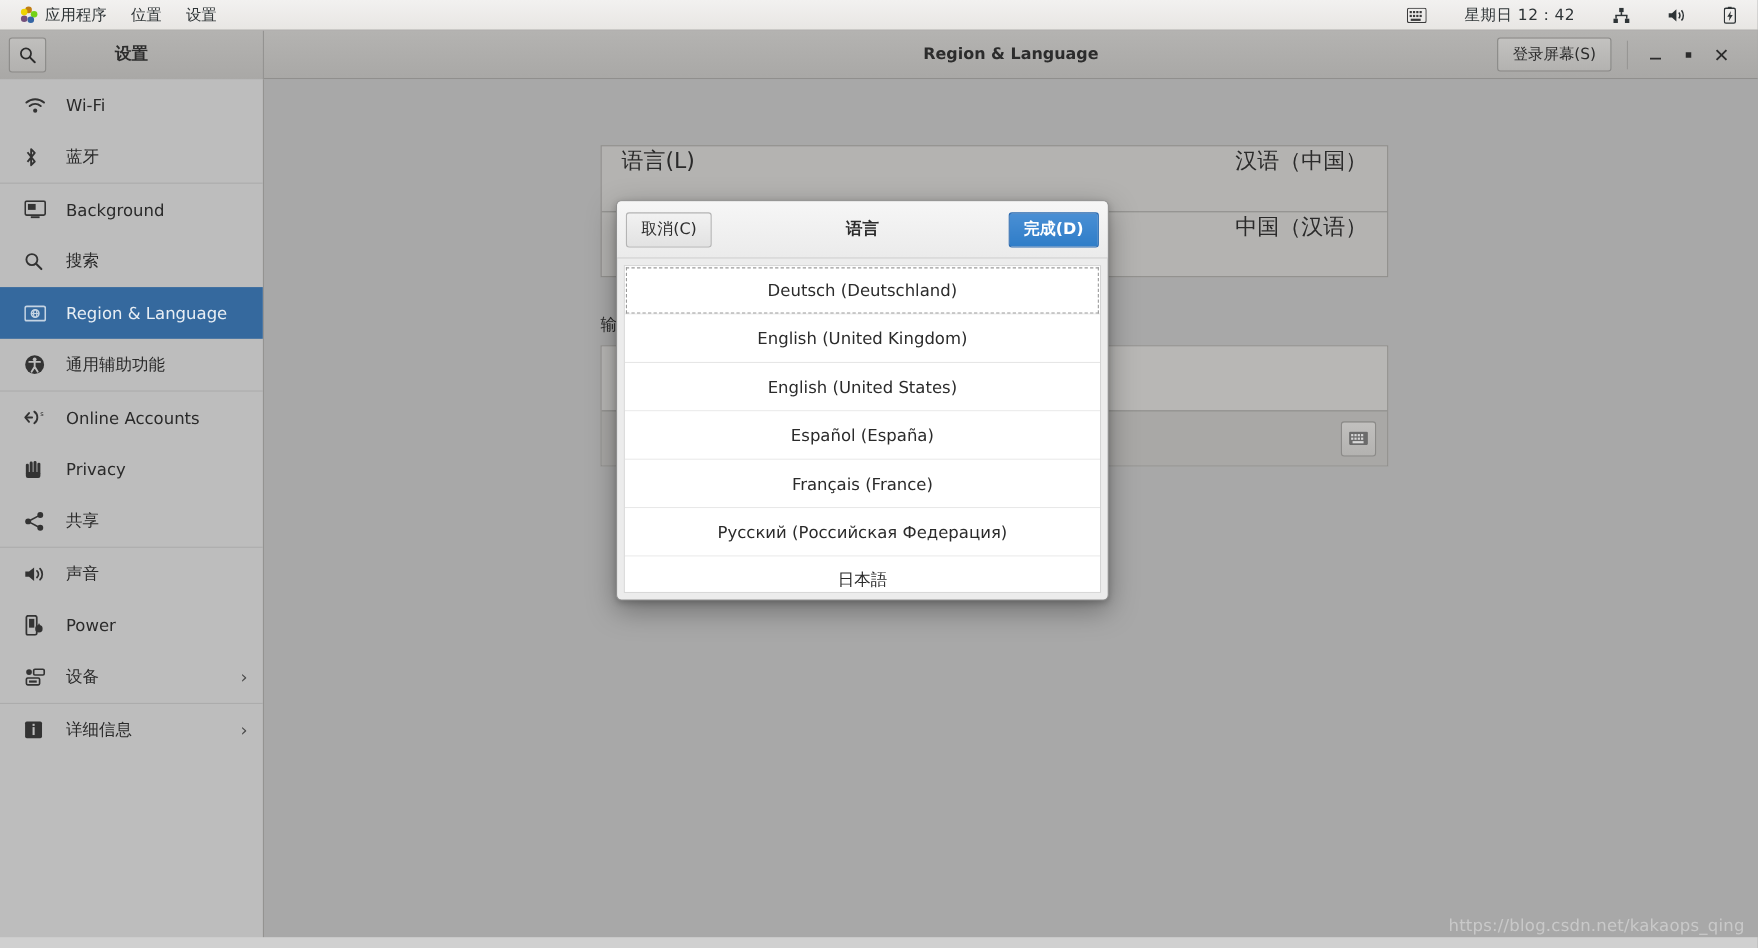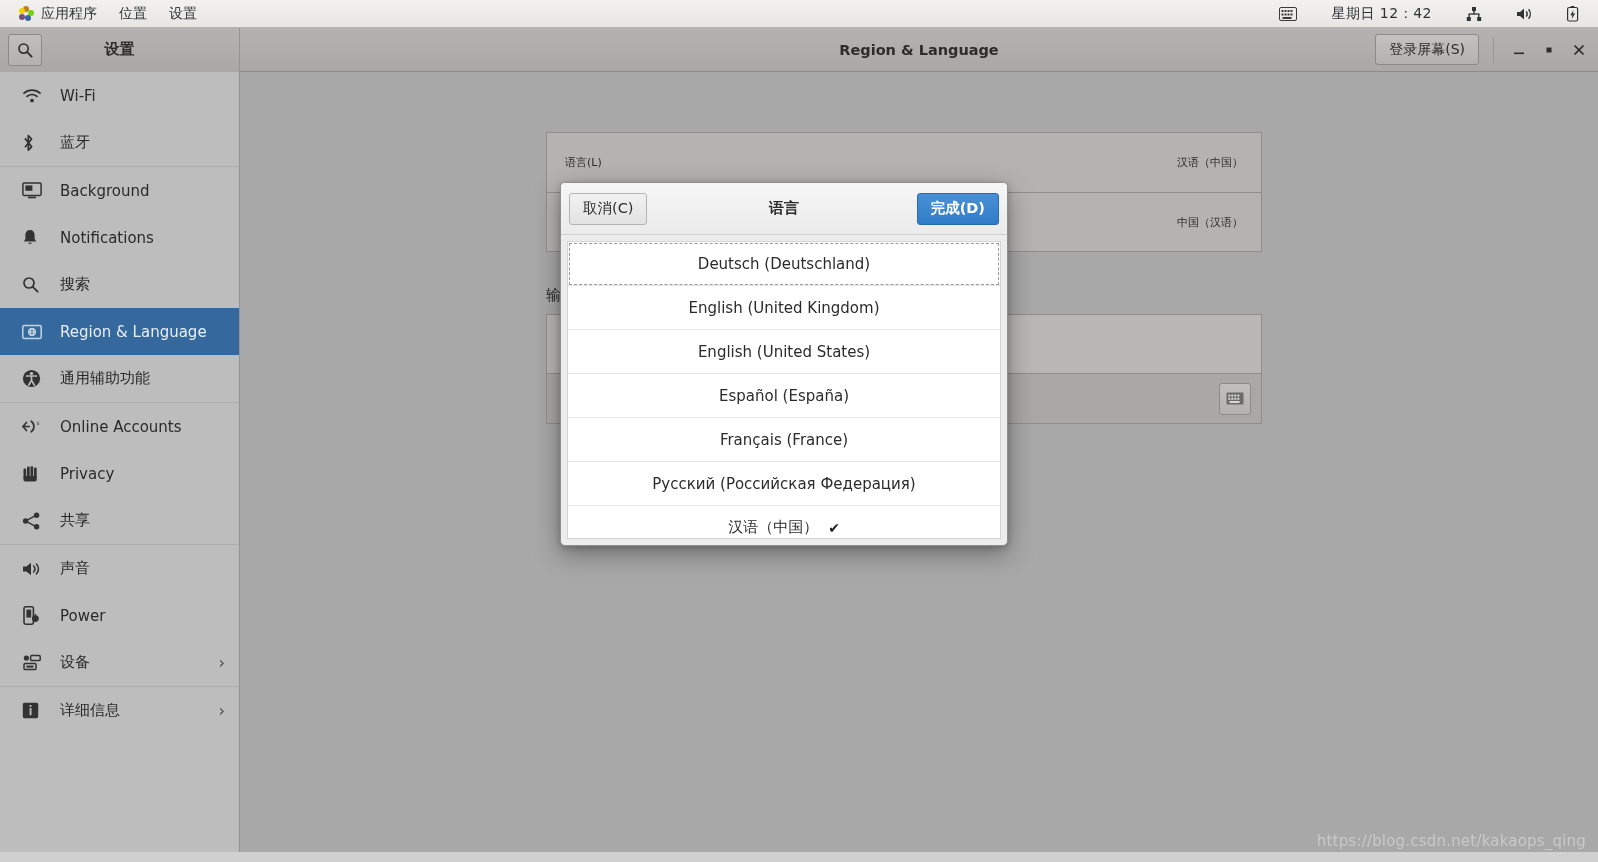--- a/index.html
+++ b/index.html
@@ -59,21 +59,21 @@
     position: absolute; left: 0; right: 0; text-align: center;
     font-size: 15px; font-weight: bold; color: #2c2c2c; pointer-events: none;
   }
   .title-main {
     flex: 1; display: flex; align-items: center; justify-content: center;
     position: relative; height: 44px;
   }
   .win-title { font-size: 14.5px; font-weight: bold; color: #2c2c2c; }
   .title-actions {
     position: absolute; right: 0; top: 0; height: 44px;
-    display: flex; align-items: center; padding-right: 4px;
+    display: flex; align-items: center; padding-right: 18px;
   }
   .login-btn {
     height: 31px; padding: 0 13px; border: 1px solid #8b8a88; border-radius: 3px;
     background: linear-gradient(to bottom, #c3c2c0 0%, #b3b2b0 100%);
     font-size: 14px; color: #2c2c2c; cursor: pointer; white-space: nowrap;
     font-family: "DejaVu Sans", "Liberation Sans", sans-serif;
   }
   .wc-sep { width: 1px; height: 26px; background: #979694; margin: 0 10px 0 14px; }
   .wc { width: 30px; height: 30px; display: flex; align-items: center; justify-content: center;
         cursor: pointer; color: #2c2c2c; font-size: 15px; }
@@ -100,22 +100,22 @@
   
   .content {
     position: absolute; left: 240px; top: 44px; right: 0; height: 790px;
     background: #a8a8a8; overflow: hidden;
   }
   .panel {
     position: absolute; left: 306px; top: 60px; width: 716px;
     border: 1px solid #8f8e8c; background: #b4b3b1;
   }
   .panel-row {
-    height: 59px; display: flex; align-items: center; justify-content: space-between;
-    padding: 0 18px; font-size: 11px; color: #2a2a2a;
+    height: 59px; display: flex; align-items: flex-start; justify-content: space-between;
+    padding: 0 18px; font-size: 20px; color: #2a2a2a;
   }
   .panel-row + .panel-row { border-top: 1px solid #8f8e8c; }
 
   .section-label {
     position: absolute; left: 306px; top: 214px; font-size: 15px; color: #2a2a2a;
   }
   .panel2 {
     position: absolute; left: 306px; top: 242px; width: 716px;
     border: 1px solid #8f8e8c; background: #b4b3b1;
   }
@@ -331,29 +331,20 @@
           <div class="side-sep"></div>
           <div class="side-item">
             <span class="side-icon">
               <svg width="20" height="17" viewBox="0 0 20 17">
                 <rect x="0.9" y="0.9" width="18.2" height="12.6" rx="1.4" fill="none" stroke="currentColor" stroke-width="1.5"></rect>
                 <rect x="3.4" y="3.4" width="7" height="5.4" fill="currentColor"></rect>
                 <rect x="6" y="14.6" width="8" height="1.7" fill="currentColor"></rect>
               </svg>
             </span>
             <span class="side-label">Background</span>
-          </div>
-          <div class="side-item">
-            <span class="side-icon">
-              <svg width="16" height="18" viewBox="0 0 16 18">
-                <path d="M8 1 C5 1 3.4 3 3.4 6 v4 L1.8 12.4 h12.4 L12.6 10 V6 C12.6 3 11 1 8 1 Z" fill="currentColor"></path>
-                <path d="M6.1 13.7 a2 2 0 0 0 3.8 0 Z" fill="currentColor"></path>
-              </svg>
-            </span>
-            <span class="side-label">Notifications</span>
           </div>
           <div class="side-item">
             <span class="side-icon">
               <svg width="17" height="17" viewBox="0 0 17 17">
                 <circle cx="7" cy="7" r="5" fill="none" stroke="currentColor" stroke-width="1.7"></circle>
                 <line x1="10.8" y1="10.8" x2="15.6" y2="15.6" stroke="currentColor" stroke-width="1.9" stroke-linecap="round"></line>
               </svg>
             </span>
             <span class="side-label">搜索</span>
           </div>
@@ -528,20 +519,23 @@
           <div class="lang-item">
             <span>Español (España)</span>
           </div>
           <div class="lang-item">
             <span>Français (France)</span>
           </div>
           <div class="lang-item">
             <span>Русский (Российская Федерация)</span>
           </div>
           <div class="lang-item">
+            <span>日本語</span>
+          </div>
+          <div class="lang-item">
             <span>汉语（中国）</span>
             <span class="check">✔</span>
           </div>
           <div class="lang-item">
             <span class="more-dots">
               <i></i>
               <i></i>
               <i></i>
             </span>
           </div>

